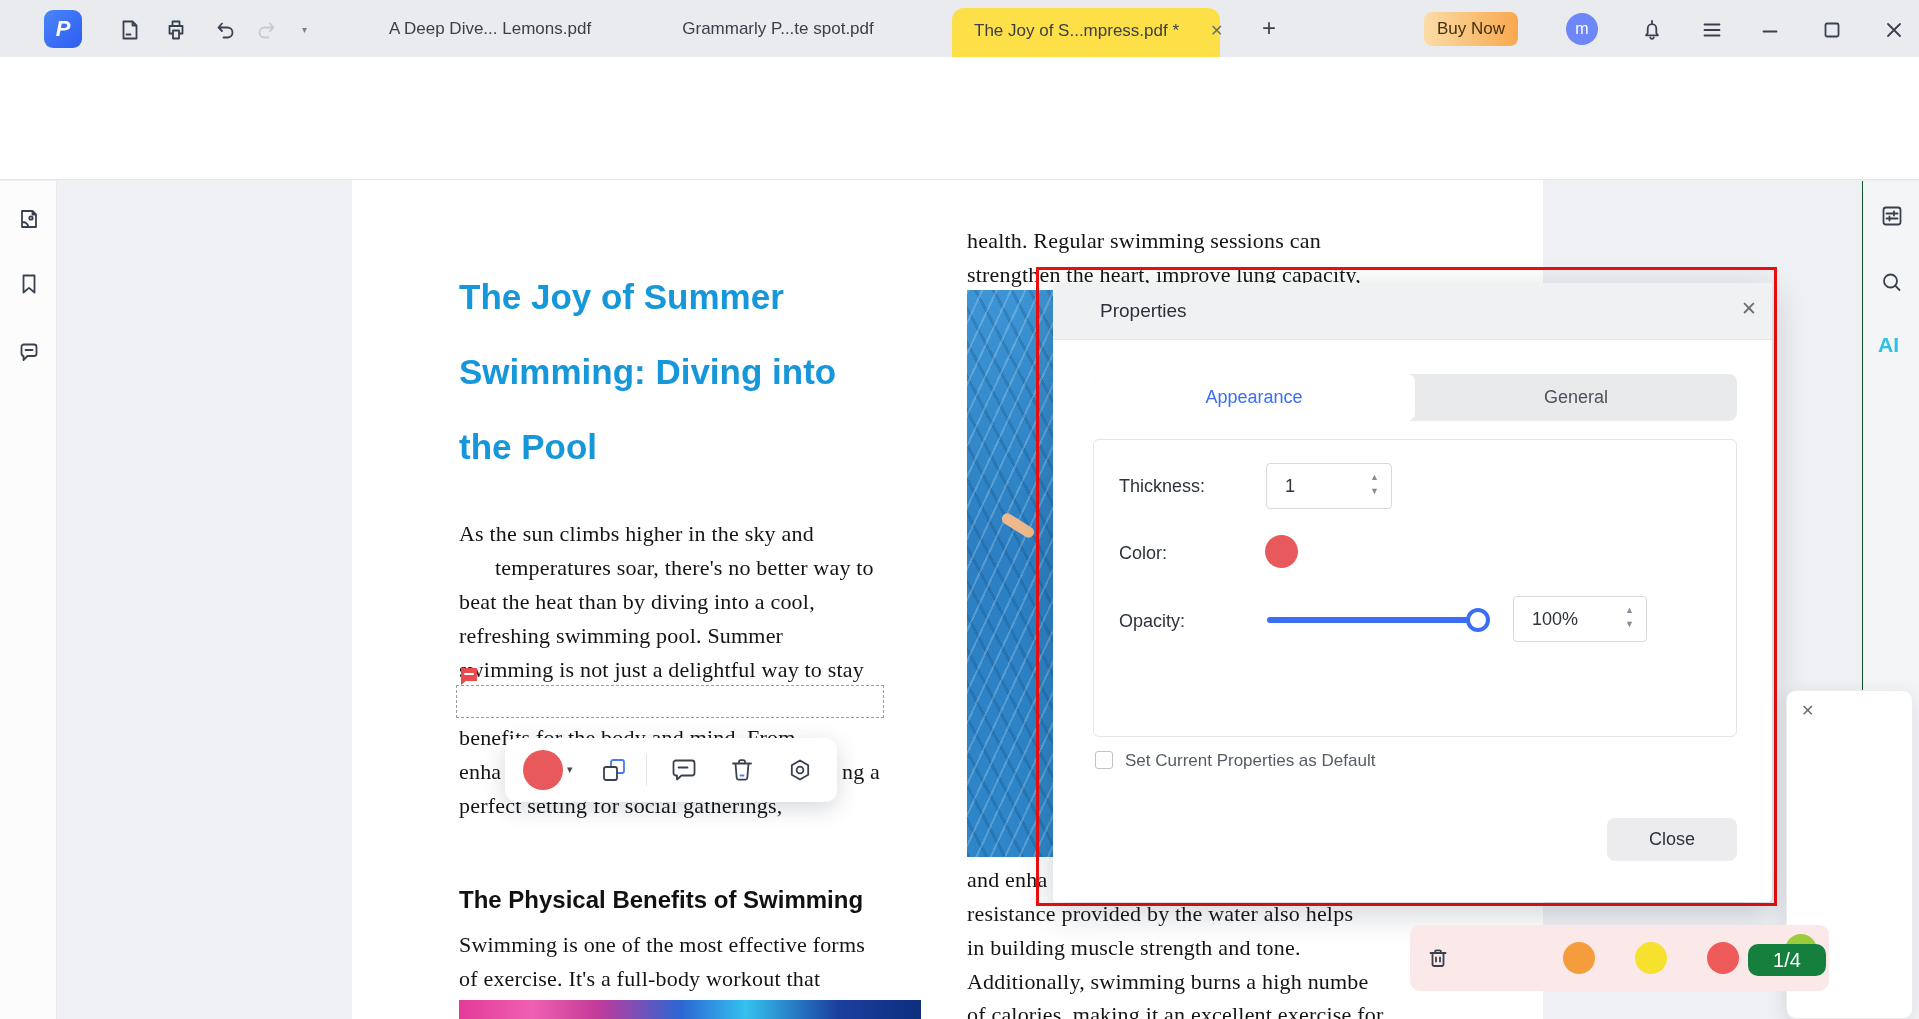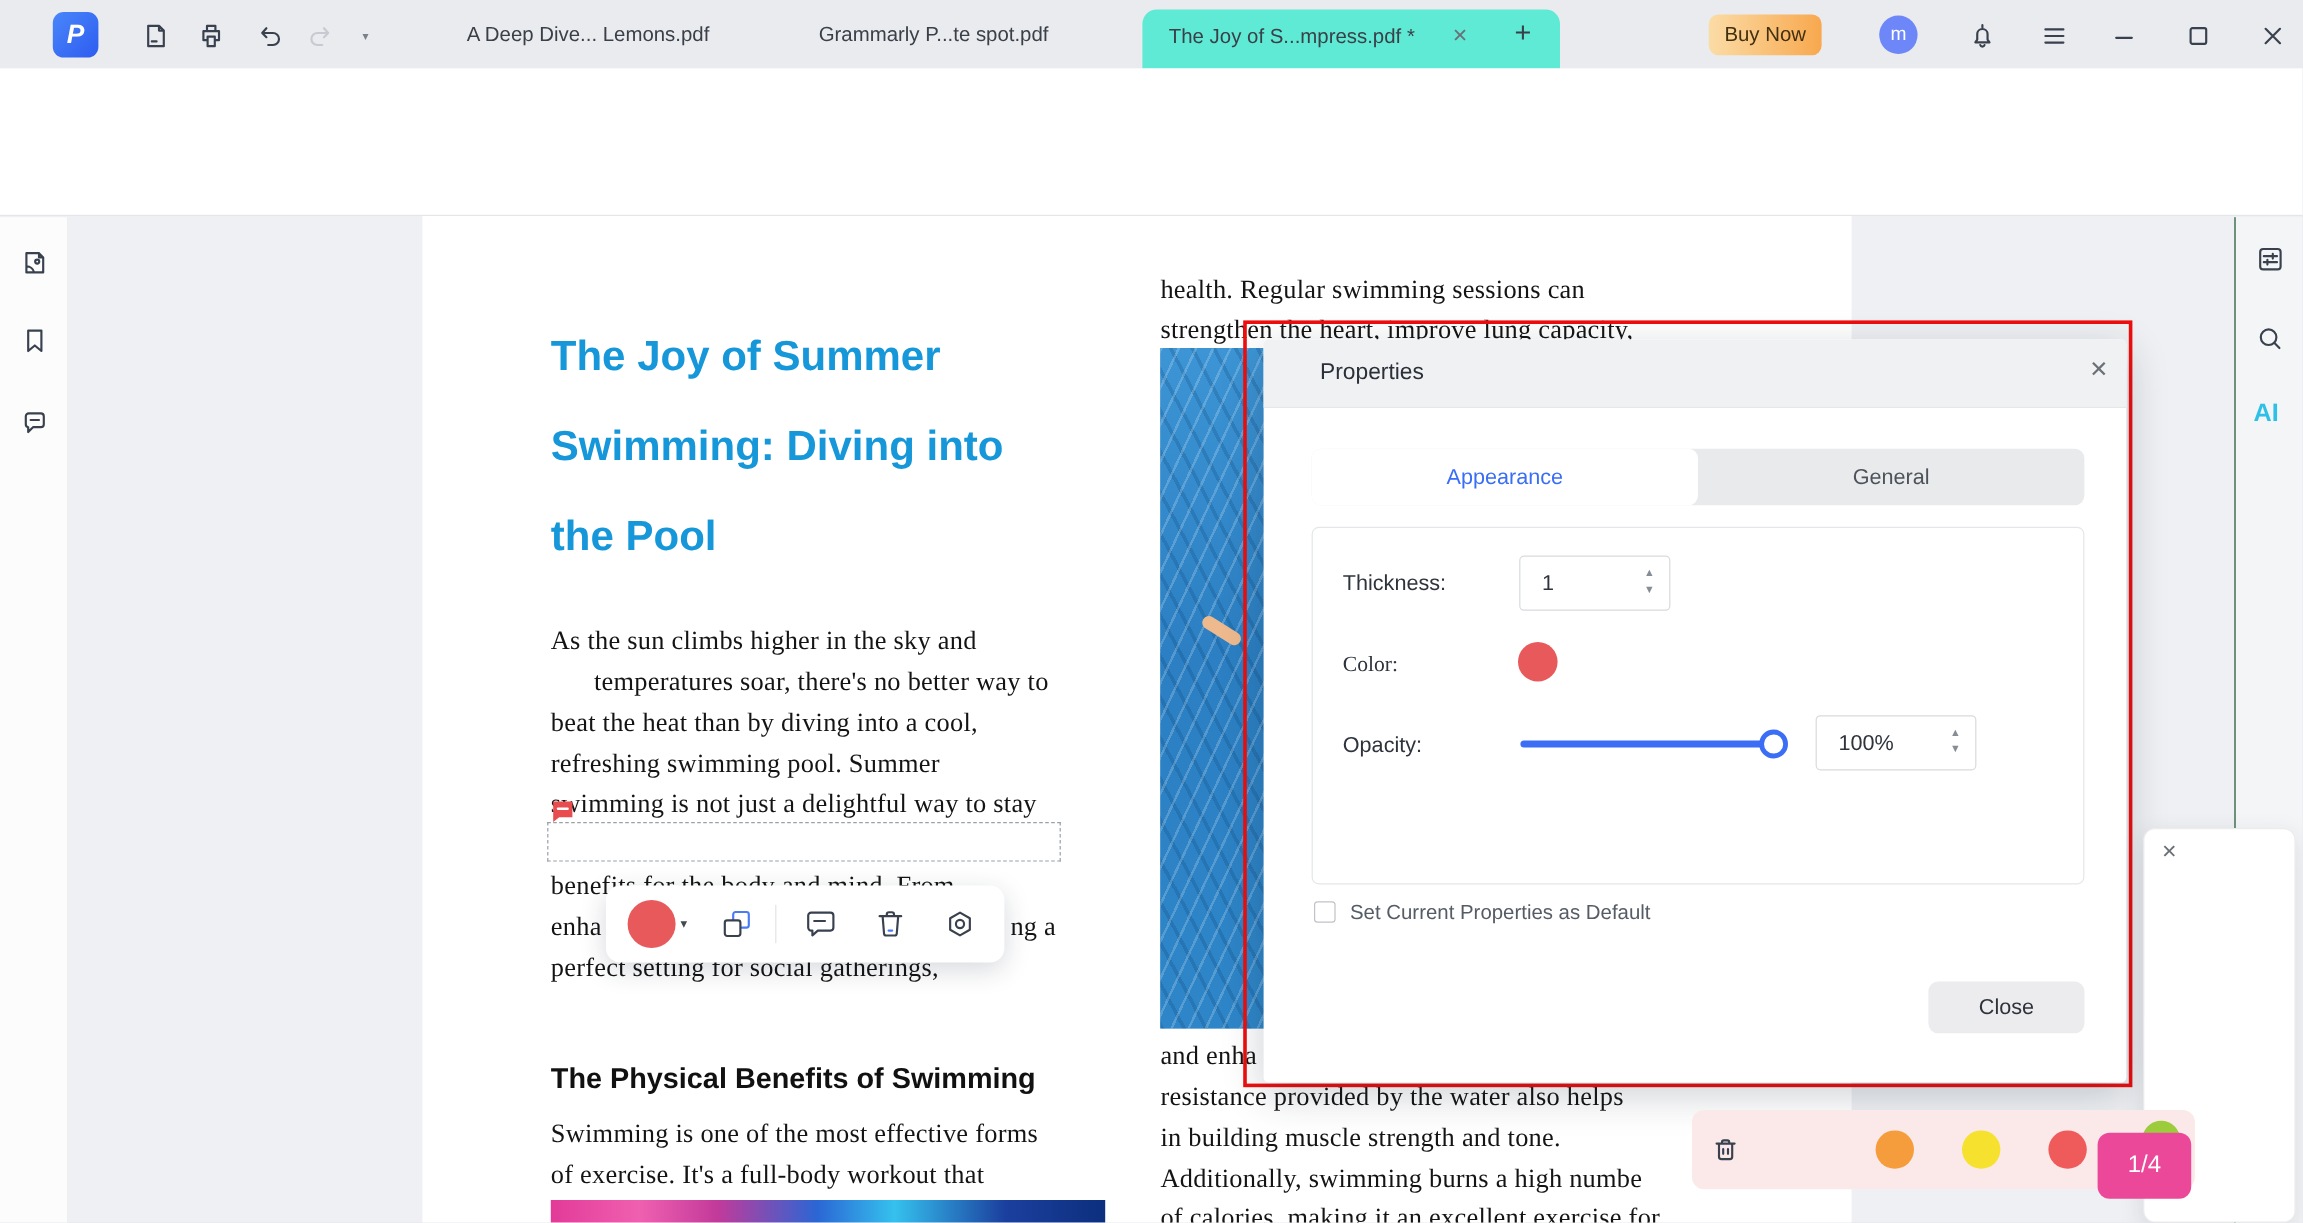--- a/index.html
+++ b/index.html
@@ -7,21 +7,21 @@
   #app{position:relative;width:1919px;height:1019px;background:#eef0f3;overflow:hidden;
        font-family:"Liberation Sans",sans-serif;color:#3a3f48;}
   .abs{position:absolute;}
   .ic{stroke:#39414f;fill:none;stroke-width:1.8;stroke-linecap:round;stroke-linejoin:round;}
   .ic-dis{stroke:#c7cbd1;}
   .ic-blue{stroke:#4a7af5;}
   .fill-blue{fill:#4a7af5;}
   
   #titlebar{position:absolute;left:0;top:0;width:1919px;height:57px;background:#e9ebee;}
   .tb-tab{position:absolute;top:19px;font-size:17px;color:#3a3f48;white-space:nowrap;cursor:default;}
-  #active-tab{position:absolute;left:952px;top:8px;width:348px;height:49px;background:#5eead4;border-radius:12px 12px 0 0;}
+  #active-tab{position:absolute;left:952px;top:8px;width:268px;height:49px;background:#fde047;border-radius:12px 12px 0 0;}
   #buy-now{position:absolute;left:1424px;top:12px;width:94px;height:34px;border-radius:8px;
            background:linear-gradient(90deg,#fbdca6,#f8a84e);color:#43300f;font-size:17px;
            display:flex;align-items:center;justify-content:center;}
   #avatar{position:absolute;left:1566px;top:13px;width:32px;height:32px;border-radius:50%;
           background:#6d86f8;color:#fff;font-size:16px;display:flex;align-items:center;justify-content:center;}
   
   #menubar{position:absolute;left:0;top:57px;width:1919px;height:63px;background:#ffffff;}
   .mlabel{font-size:18px;color:#2e3440;}
   #nav-tabs{position:absolute;left:652px;top:57px;height:63px;display:flex;align-items:center;gap:45px;}
   .nav-tab{font-size:18px;color:#3f4550;position:relative;padding:18px 2px;}
@@ -72,21 +72,21 @@
   #op-handle{position:absolute;left:413px;top:325px;width:24px;height:24px;border-radius:50%;background:#fff;border:4px solid #3b6ef5;}
   #dlg-checkbox{position:absolute;left:42px;top:468px;width:18px;height:18px;border:1.5px solid #bfc3c9;border-radius:3px;background:#fff;}
   #dlg-checkbox-label{position:absolute;left:72px;top:468px;font-size:17px;color:#565c66;}
   #close-btn{position:absolute;left:554px;top:535px;width:130px;height:43px;background:#ececee;border-radius:8px;
     display:flex;align-items:center;justify-content:center;font-size:18px;color:#2e333b;}
   
   #note-popup{position:absolute;left:1786px;top:690px;width:127px;height:329px;background:#fff;border:1px solid #ececec;
     border-radius:10px;box-shadow:0 6px 20px rgba(30,40,60,.12);z-index:8;}
   #pink-footer{position:absolute;left:1410px;top:925px;width:419px;height:66px;background:#fbe9e9;border-radius:10px;z-index:9;}
   .swatch{position:absolute;top:17px;width:32px;height:32px;border-radius:50%;}
-  #page-badge{position:absolute;left:338px;top:19px;width:78px;height:55px;background:#ec4899;border-radius:10px;
+  #page-badge{position:absolute;left:338px;top:19px;width:78px;height:32px;background:#15803d;border-radius:10px;
     color:#fff;font-size:20px;display:flex;align-items:center;justify-content:center;z-index:2;}
   .caret{font-size:10px;color:#7a8088;}
   .xglyph{color:#6b7076;font-size:16px;line-height:16px;}
   .flag{position:absolute;left:107px;top:486px;width:20px;height:20px;z-index:2;}
 </style>
 </head>
 <body>
 
 <div id="app">
 
@@ -411,21 +411,21 @@
 
     <div class="dlg-label" style="top:193px;">Thickness:</div>
     <div class="spin-box" style="left:213px;top:180px;">
       <span>1</span>
       <span class="spin-arrows">
           <span>▲</span>
           <span>▼</span>
         </span>
     </div>
 
-    <div class="dlg-label" style="top:260px;font-family:Liberation Serif, serif;">Color:</div>
+    <div class="dlg-label" style="top:260px;">Color:</div>
     <div class="abs" style="left:212px;top:252px;width:33px;height:33px;border-radius:50%;background:#e8595c;"></div>
 
     <div class="dlg-label" style="top:328px;">Opacity:</div>
     <div id="op-track"></div>
     <div id="op-handle"></div>
     <div class="spin-box" style="left:460px;top:313px;width:134px;">
       <span>100%</span>
       <span class="spin-arrows">
           <span>▲</span>
           <span>▼</span>

